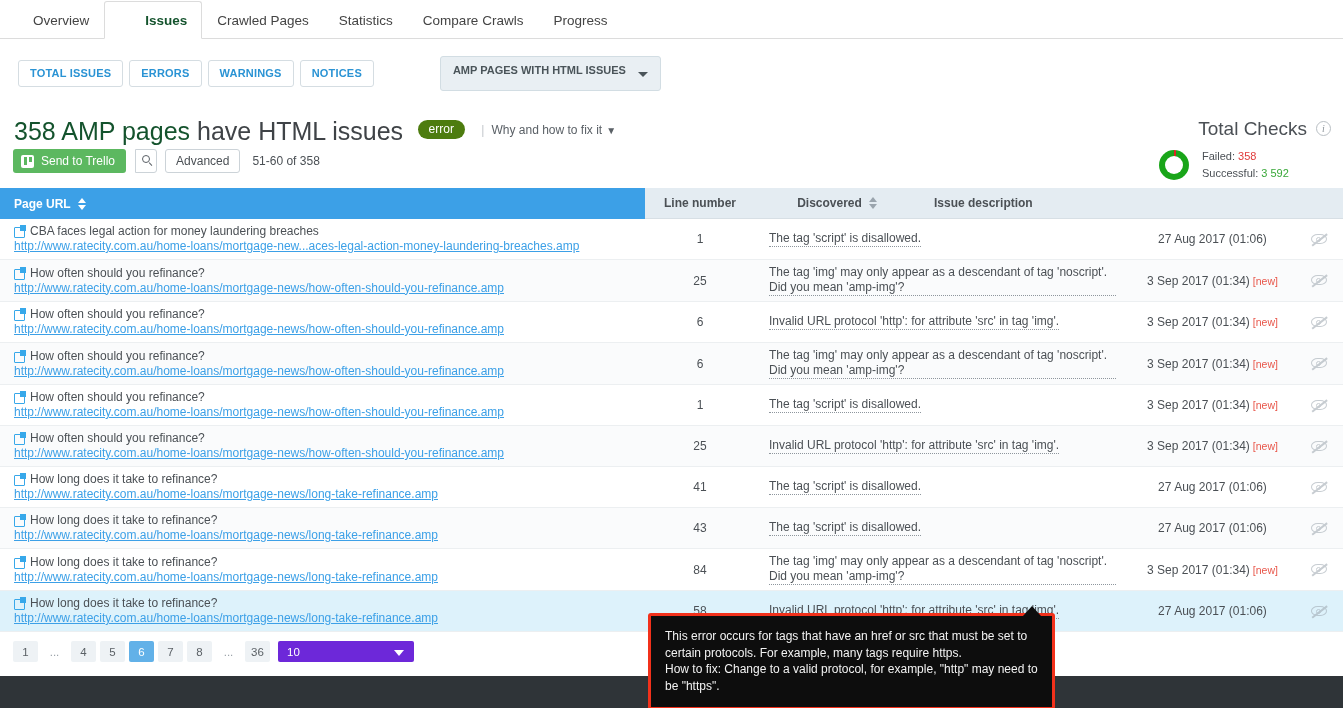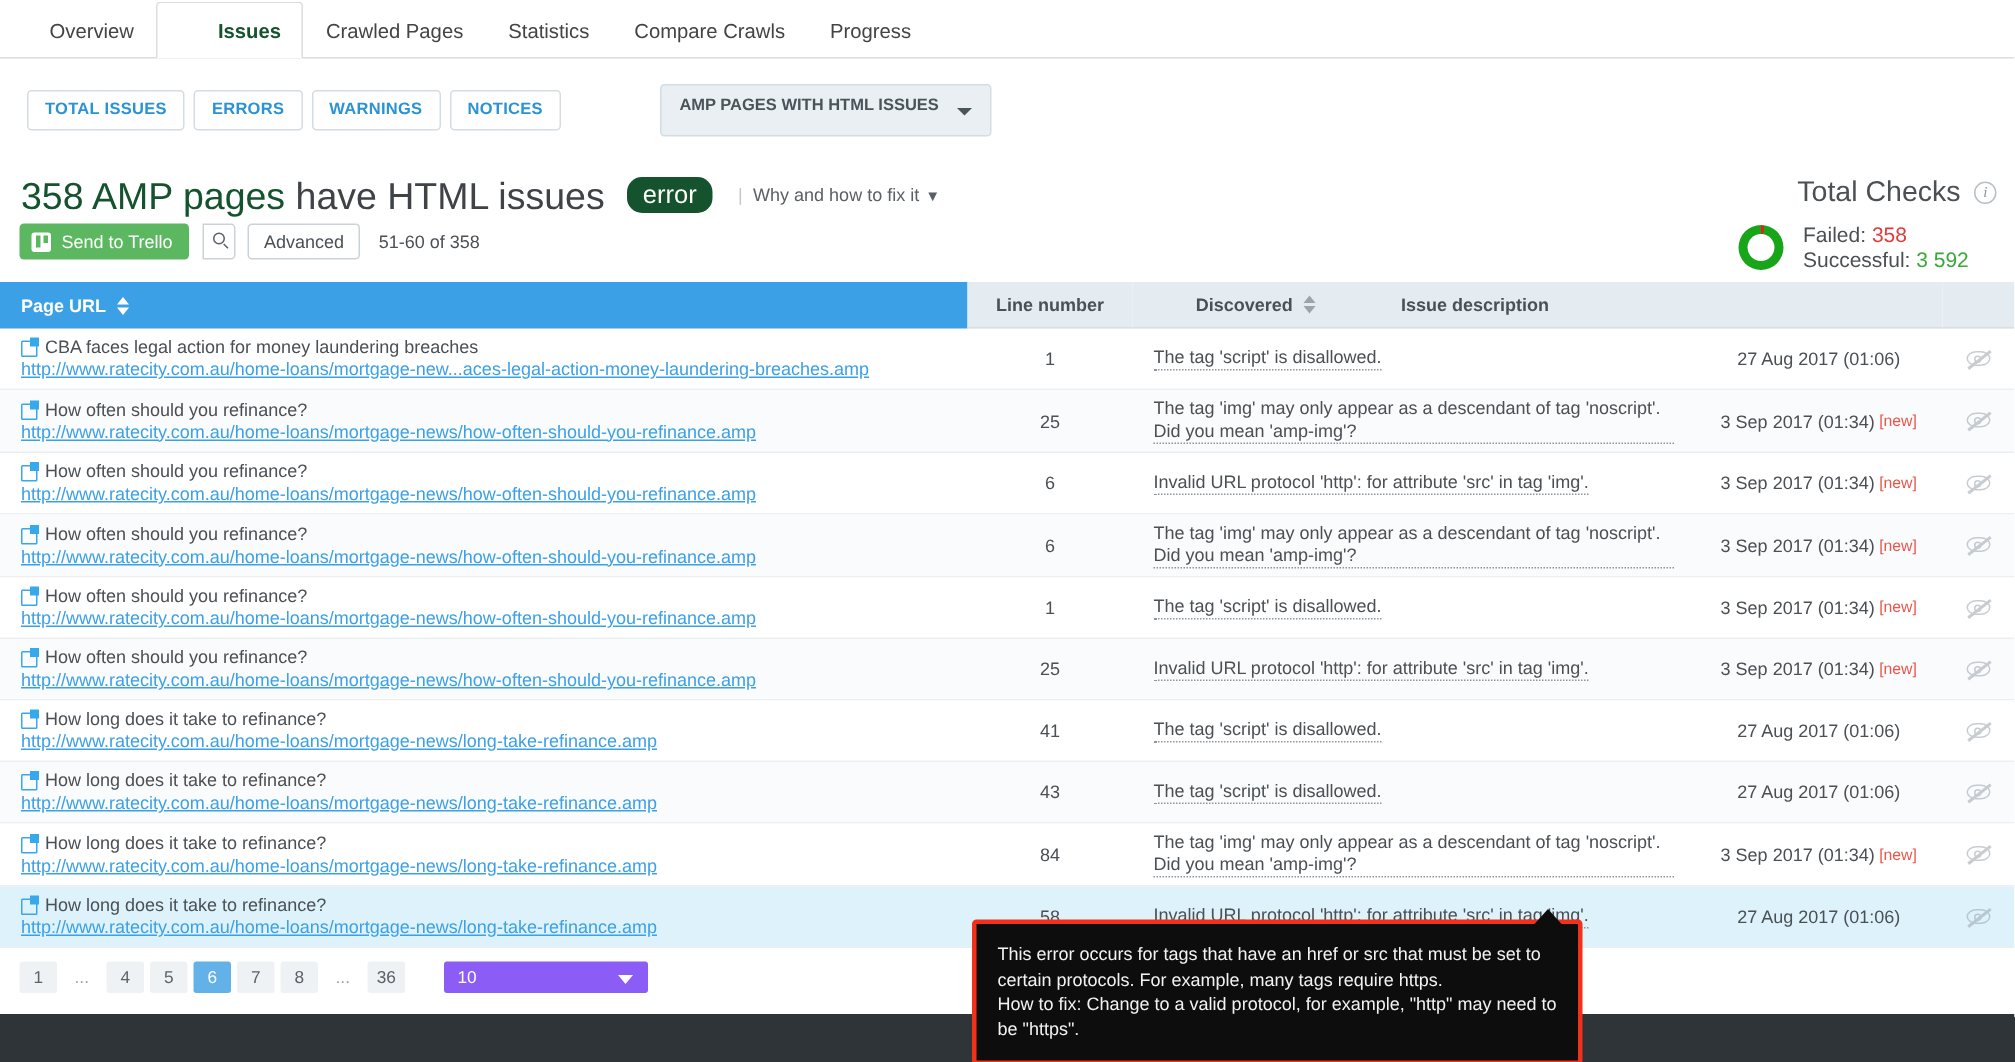--- a/index.html
+++ b/index.html
@@ -98,23 +98,23 @@
     font-size: 25px;
     font-weight: normal;
     color: #3f4347;
     display: inline-block;
     vertical-align: middle;
   }
   .title .count { color: #14532d; }
   .badge-error {
     display: inline-block;
     vertical-align: middle;
-    background: #14532d;
+    background: #4d7c0f;
     color: #fff;
-    font-size: 17px;
+    font-size: 12px;
     border-radius: 10px;
     padding: 3px 11px 4px;
     margin: 0 0 4px 10px;
     line-height: 1;
   }
   .why {
     display: inline-block;
     vertical-align: middle;
     font-size: 12px;
     color: #5a6066;
@@ -162,21 +162,21 @@
     flex: 0 0 auto;
   }
   .donut::after {
     content:"";
     position:absolute;
     left: 6px; top: 6px;
     width: 18px; height: 18px;
     border-radius: 50%;
     background: #fff;
   }
-  .tc-stats { margin-left: 13px; font-size: 14px; color: #4b5055; line-height: 17px; }
+  .tc-stats { margin-left: 13px; font-size: 11px; color: #4b5055; line-height: 17px; }
   .tc-stats .failed-val { color: #e03b3b; }
   .tc-stats .succ-val { color: #39a839; }
 
   
   .toolbar {
     display: flex;
     align-items: center;
     padding-left: 13px;
     margin-top: 7px;
     height: 30px;
@@ -392,23 +392,23 @@
     color: #5b6166;
     font-size: 11.5px;
     display:flex; align-items:center; justify-content:center;
     margin-right: 4px;
     border-radius: 2px;
     cursor: pointer;
   }
   .pg.active { background: #62b1e8; color: #fff; }
   .pg.gap { background: transparent; cursor: default; color:#98a0a7; }
   .perpage {
-    margin-left: 22px;
+    margin-left: 4px;
     width: 136px; height: 21px;
-    background: #8b5cf6;
+    background: #6d28d9;
     color: #fff;
     border-radius: 2px;
     font-size: 11.5px;
     display: flex;
     align-items: center;
     padding: 3px 9px;
     position: relative;
     cursor: pointer;
   }
   .perpage .pp-caret {

